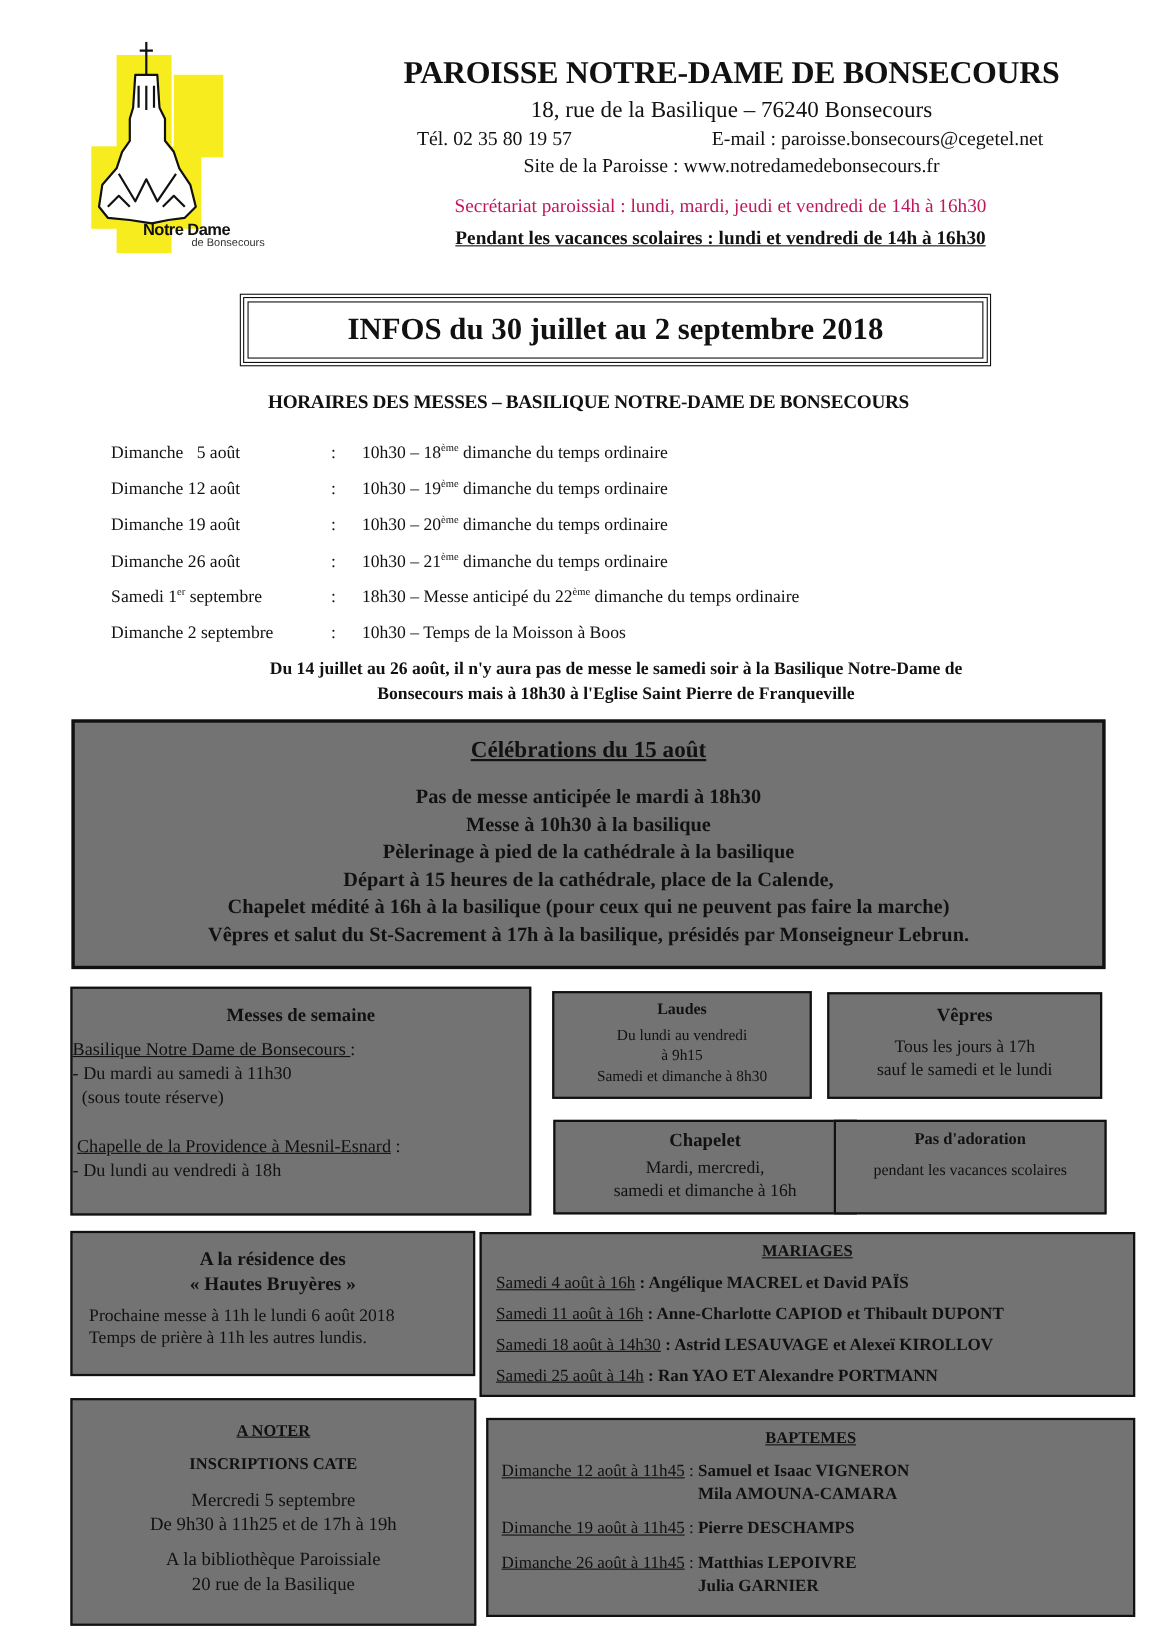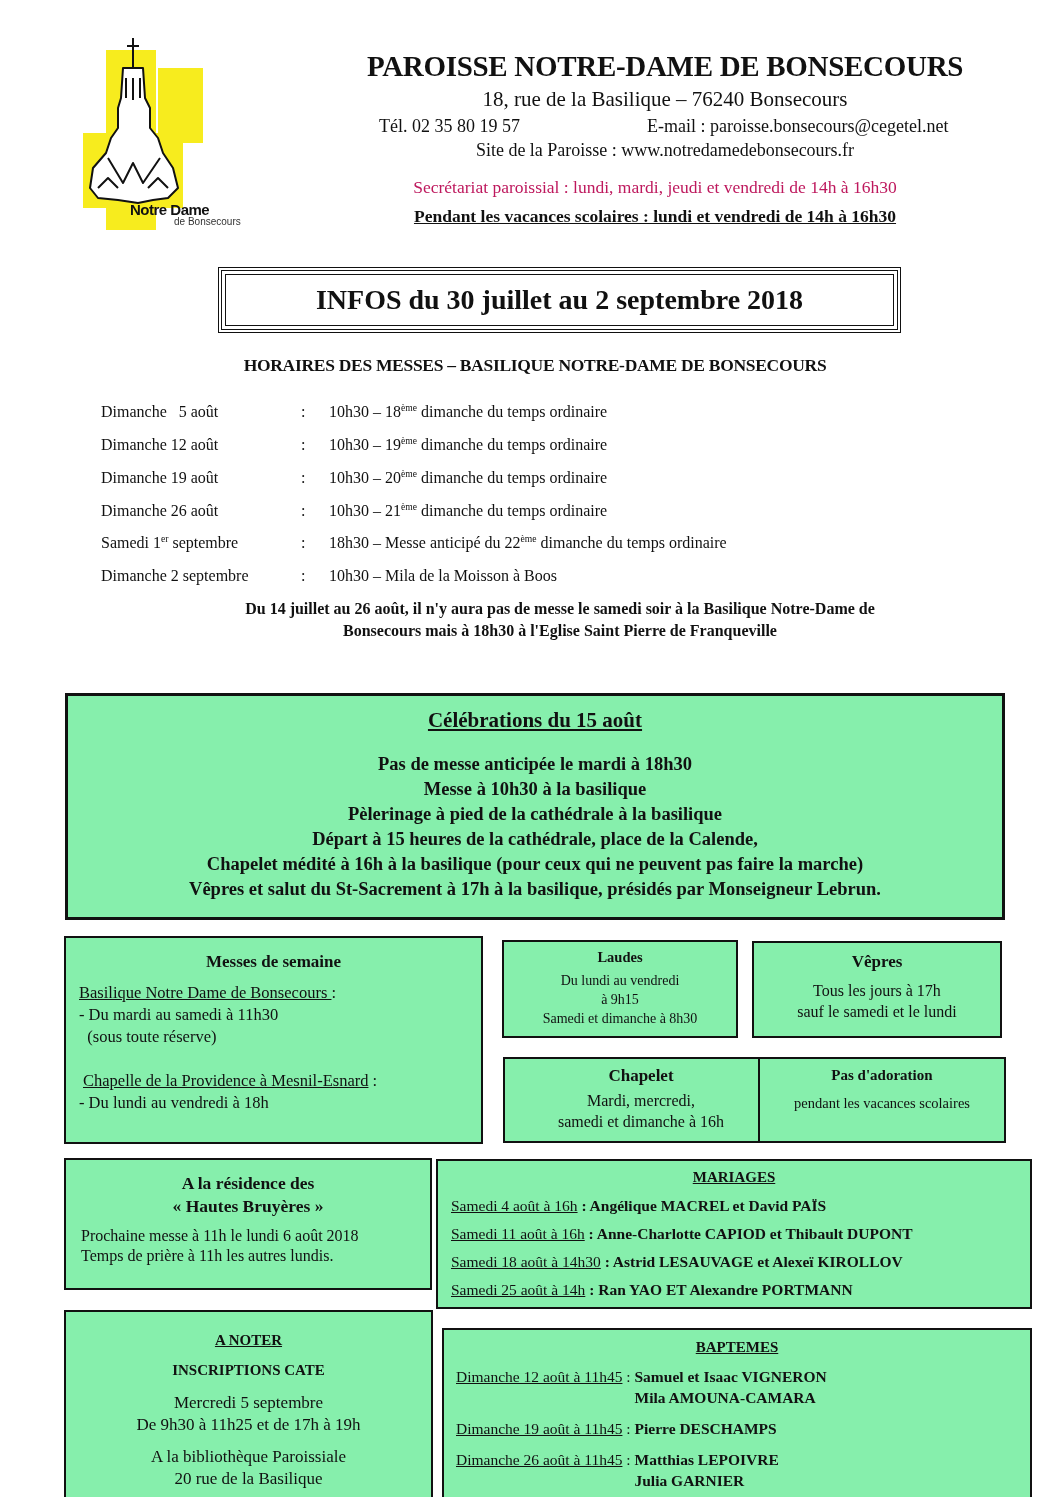--- a/index.html
+++ b/index.html
@@ -1,19 +1,19 @@
 <!DOCTYPE html>
 <html><head>
 <meta charset="utf-8">
 <style>
   * { box-sizing: border-box; margin: 0; padding: 0; }
   html, body { width: 1058px; height: 1497px; background: #ffffff; overflow: hidden; }
   body { position: relative; font-family: "Liberation Serif", "DejaVu Serif", serif; color: #111; }
   .abs { position: absolute; }
-  .box { position: absolute; border: 2px solid #111; background: #86efac; margin-top: 39px; }
+  .box { position: absolute; border: 2px solid #111; background: #737373; }
   .center { text-align: center; }
   .bold { font-weight: bold; }
   .u { text-decoration: underline; }
   sup { font-size: 60%; vertical-align: super; line-height: 0; }
 
   
   #logo { left: 78px; top: 38px; width: 128px; height: 190px; }
   #logo .y1 { position:absolute; left:28px; top:12px; width:50px; height:180px; background:#f7ec1e; }
   #logo .y2 { position:absolute; left:80px; top:30px; width:45px; height:75px; background:#f7ec1e; }
   #logo .y3 { position:absolute; left:5px; top:95px; width:100px; height:75px; background:#f7ec1e; }
@@ -115,21 +115,21 @@
   <span class="c3"><span>10h30 – 21</span><sup>ème</sup><span> dimanche du temps ordinaire</span></span>
 </div>
 <div class="srow" style="top:534px;">
   <span class="c1"><span>Samedi 1</span><sup>er</sup><span> septembre</span></span>
   <span class="c2">:</span>
   <span class="c3"><span>18h30 – Messe anticipé du 22</span><sup>ème</sup><span> dimanche du temps ordinaire</span></span>
 </div>
 <div class="srow" style="top:567px;">
   <span class="c1">Dimanche 2 septembre</span>
   <span class="c2">:</span>
-  <span class="c3"><span>10h30 – Mila de la Moisson à Boos</span></span>
+  <span class="c3"><span>10h30 – Temps de la Moisson à Boos</span></span>
 </div>
 
 <div class="abs note">
   <div>Du 14 juillet au 26 août, il n'y aura pas de messe le samedi soir à la Basilique Notre-Dame de</div>
   <div>Bonsecours mais à 18h30 à l'Eglise Saint Pierre de Franqueville</div>
 </div>
 
 <div id="celeb" class="box">
   <div class="t">Célébrations du 15 août</div>
   <div class="lines">
@@ -137,21 +137,21 @@
     <div>Messe à 10h30 à la basilique</div>
     <div>Pèlerinage à pied de la cathédrale à la basilique</div>
     <div>Départ à 15 heures de la cathédrale, place de la Calende,</div>
     <div>Chapelet médité à 16h à la basilique (pour ceux qui ne peuvent pas faire la marche)</div>
     <div>Vêpres et salut du St-Sacrement à 17h à la basilique, présidés par Monseigneur Lebrun.</div>
   </div>
 </div>
 
 <div id="semaine" class="box">
   <div class="bt" style="margin-top:14px;font-size:17px;">Messes de semaine</div>
-  <div style="padding-left:13px;margin-top:10px;font-size:16.5px;line-height:22px;">
+  <div style="margin-top:10px;font-size:16.5px;line-height:22px;">
     <div><span class="u">Basilique Notre Dame de Bonsecours </span><span>:</span></div>
     <div>- Du mardi au samedi à 11h30</div>
     <div style="white-space:pre">  (sous toute réserve)</div>
     <div style="margin-top:22px;padding-left:4px;"><span class="u">Chapelle de la Providence à Mesnil-Esnard</span><span> :</span></div>
     <div>- Du lundi au vendredi à 18h</div>
   </div>
 </div>
 
 <div id="laudes" class="box">
   <div class="bt" style="margin-top:7px;font-size:14.5px;">Laudes</div>

